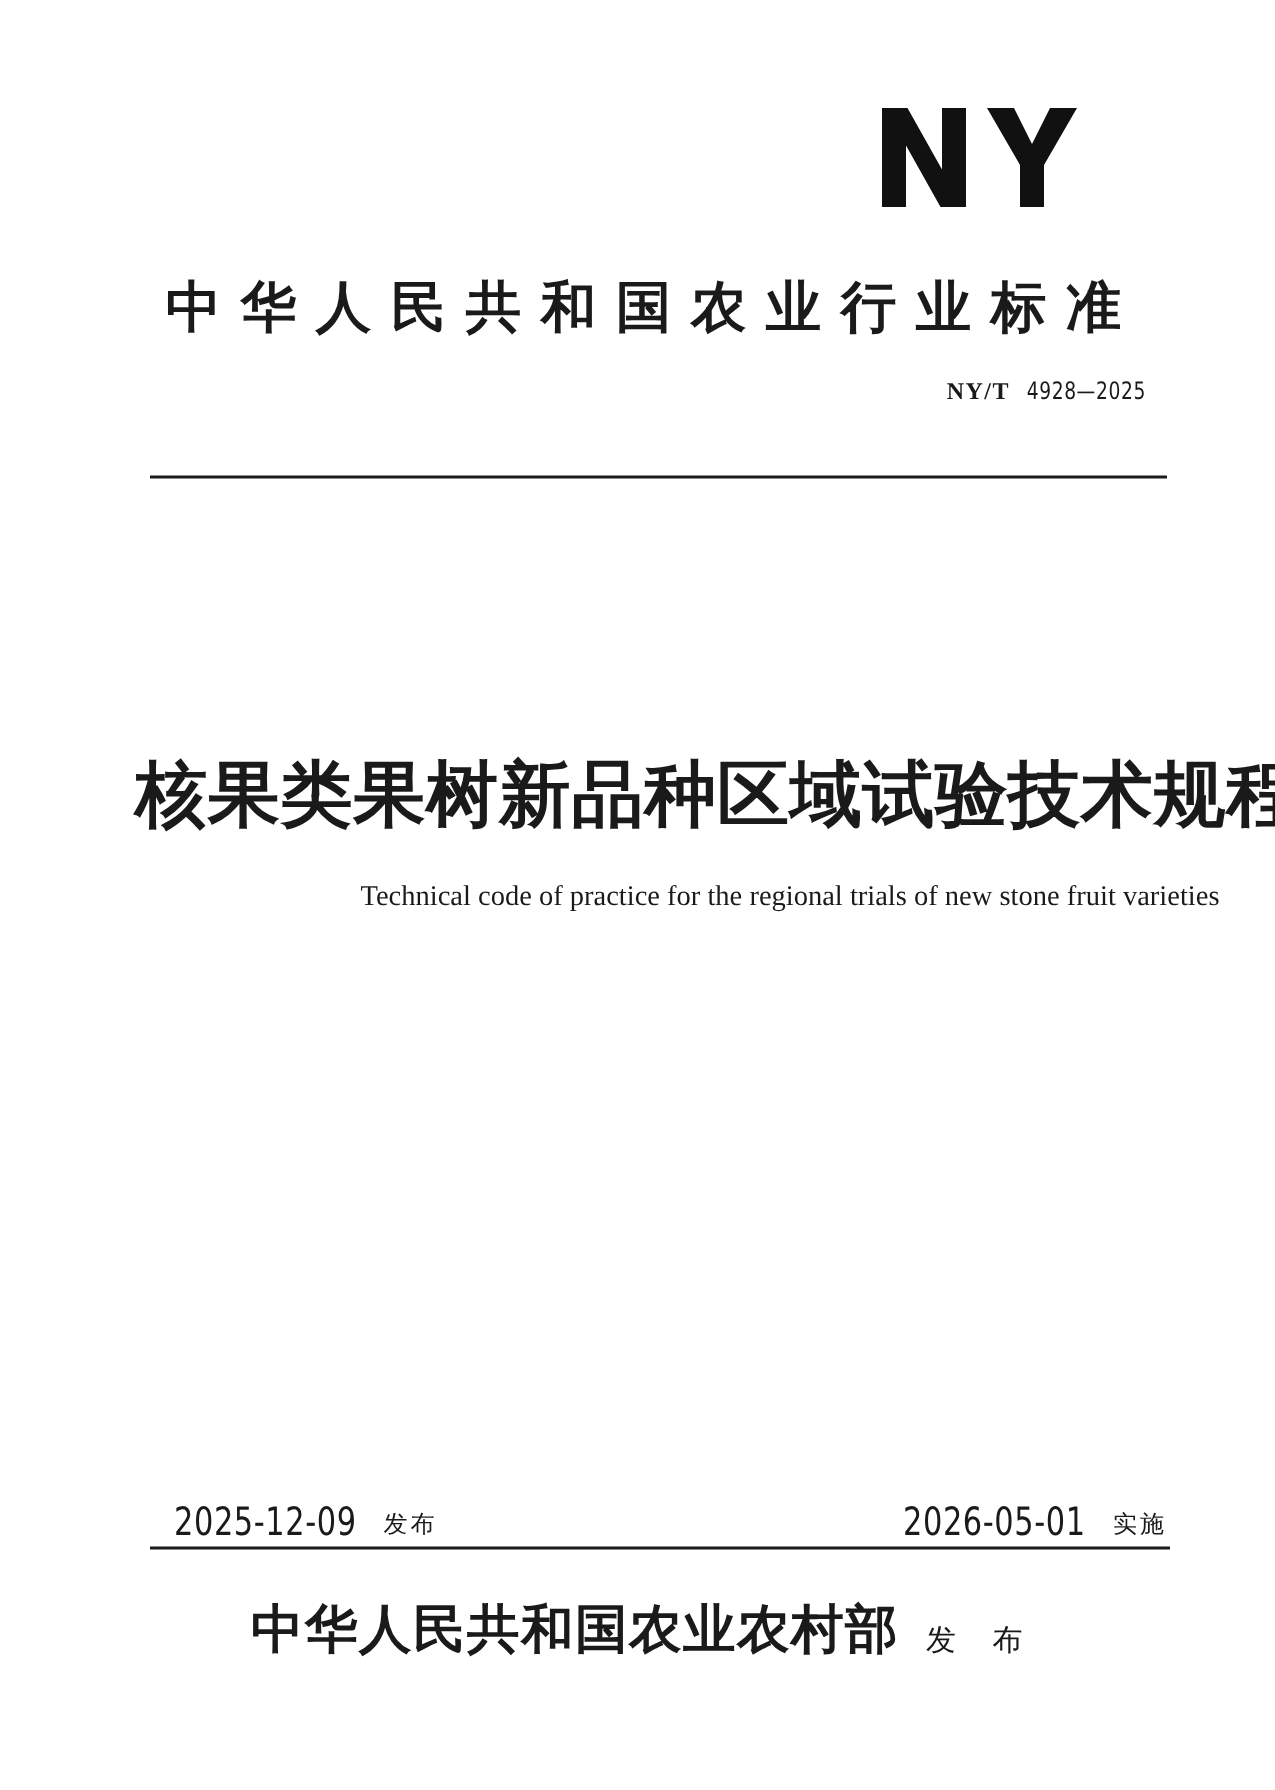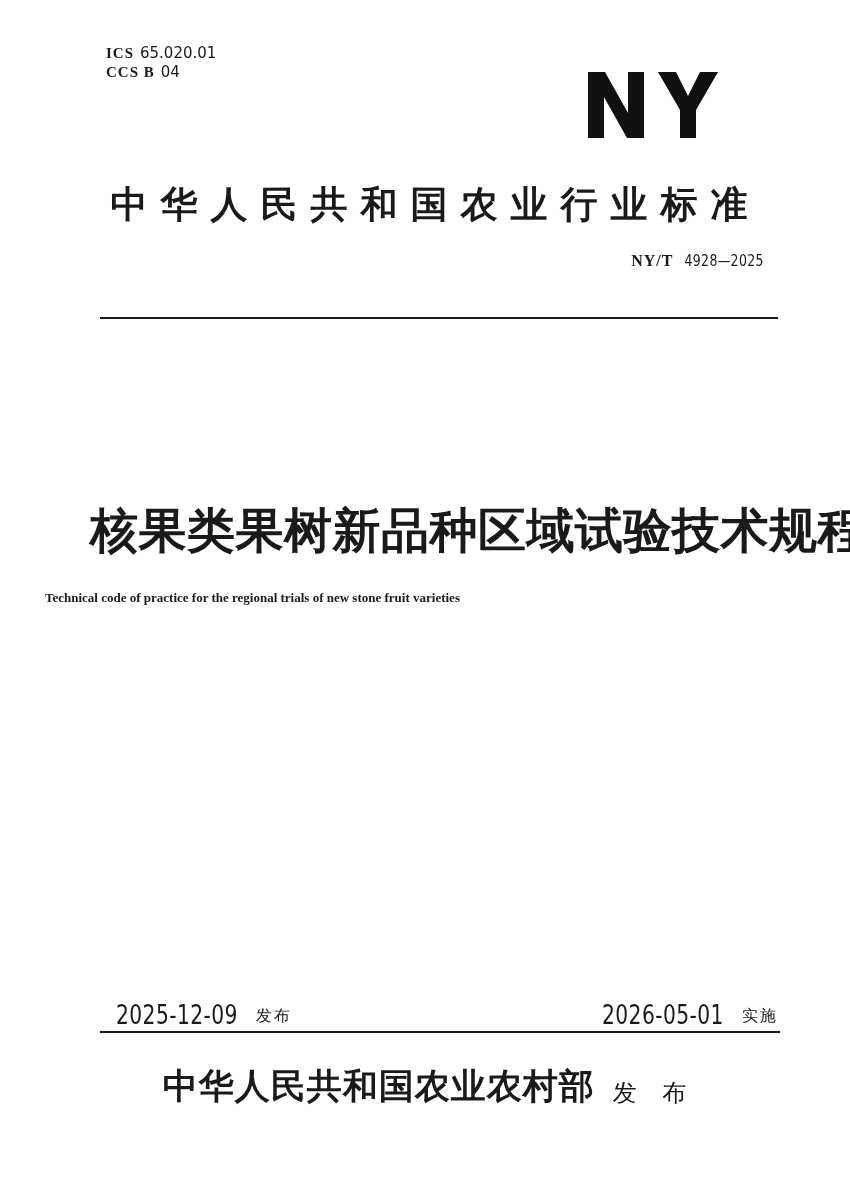--- a/index.html
+++ b/index.html
@@ -107,24 +107,24 @@
     letter-spacing: 0.5px;
     white-space: nowrap;
     line-height: 48px;
   }
 
   .english-title {
     position: absolute;
     left: 45px;
     top: 586px;
     width: 768px;
-    text-align: left;
+    text-align: right;
     font-family: "Liberation Serif", "DejaVu Serif", serif;
-    font-weight: bold;
-    font-size: 13px;
+    font-weight: normal;
+    font-size: 19px;
     line-height: 24px;
     white-space: nowrap;
   }
 
   
   .dates-row {
     position: absolute;
     left: 100px;
     top: 1001px;
     width: 678px;
@@ -171,39 +171,31 @@
     white-space: nowrap;
   }
   .issuer-name {
     font-family: Liberation Serif, serif;
     font-weight: bold;
     font-size: 35px;
     line-height: 42px;
     letter-spacing: 1px;
   }
   .issuer-suffix {
-    font-size: 24px;
+    font-size: 20px;
     line-height: 30px;
     margin-left: 18px;
     letter-spacing: 9px;
   }
 </style>
 </head>
 <body>
 
 <div class="page">
 
-  <div class="ics-block">
-    <div>
-      <span class="ics-label">ICS</span><span class="ics-value">65.020.01</span>
-    </div>
-    <div>
-      <span class="ics-label">CCS B</span><span class="ics-value">04</span>
-    </div>
-  </div>
 
   <div class="logo" aria-label="NY">
     <svg width="130" height="67" viewBox="0 0 130 67" xmlns="http://www.w3.org/2000/svg">
       <polygon fill="#111111" points="0,0 17,0 40,41 40,0 56,0 56,66 39,66 16,25 16,66 0,66"></polygon>
       <polygon fill="#111111" points="70,0 88,0 100,24 112,0 130,0 108,38 108,66 92,66 92,38"></polygon>
     </svg>
   </div>
 
   <div class="standard-title">中华人民共和国农业行业标准</div>
 

